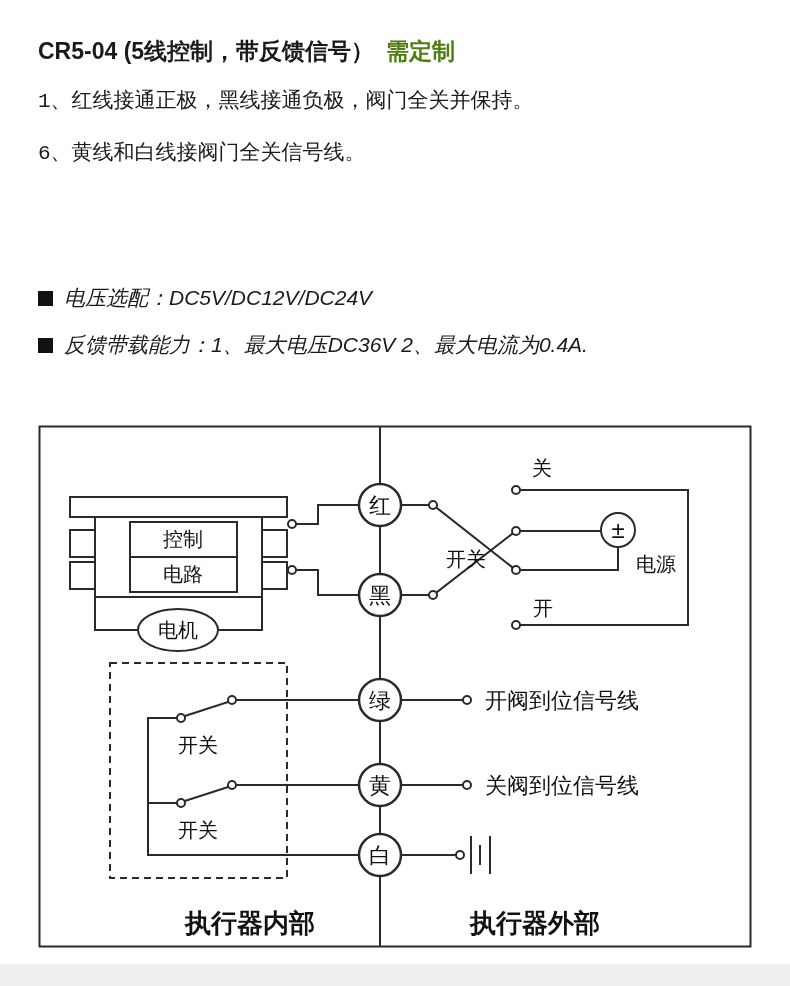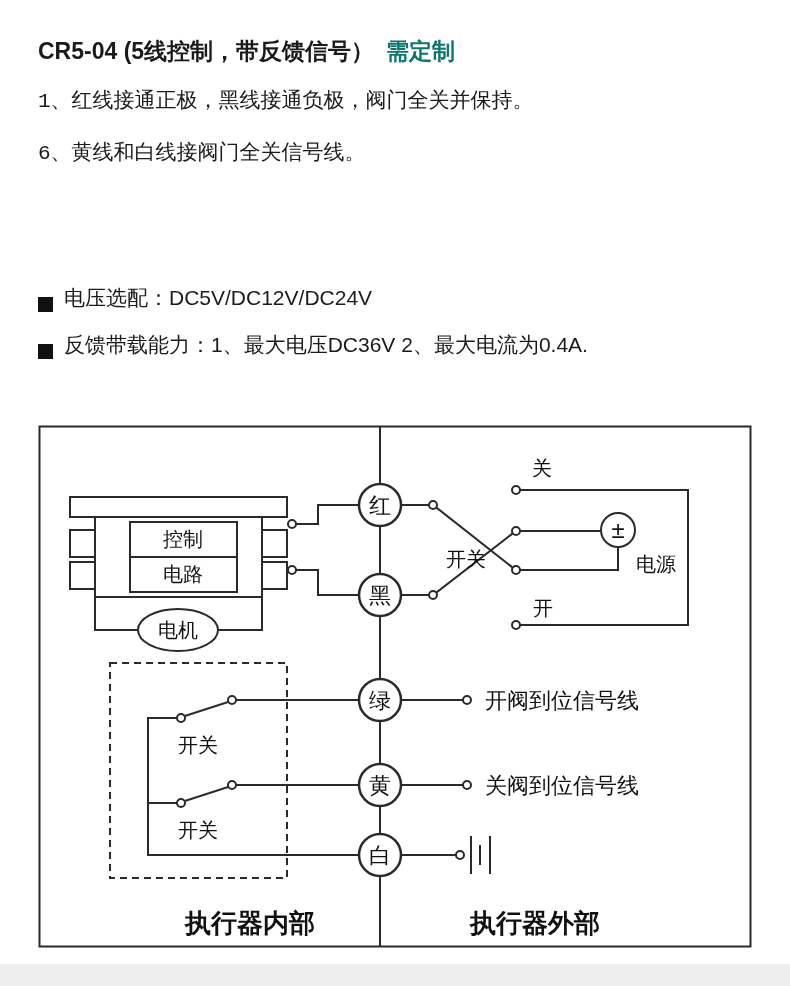--- a/index.html
+++ b/index.html
@@ -2,25 +2,25 @@
 <html><head>
 <meta charset="utf-8">
 <style>
   * { margin:0; padding:0; box-sizing:border-box; }
   html,body { background:#ffffff; }
   .page {
     position:relative; width:790px; height:986px; background:#ffffff;
     font-family:"Liberation Sans","DejaVu Sans",sans-serif; color:#1a1a1a; overflow:hidden;
   }
   .header { position:absolute; left:38px; top:36px; font-size:23px; font-weight:bold; white-space:nowrap; }
-  .badge { color:#0f766e; margin-left:12px; font-weight:bold; }
+  .badge { color:#4d7c0f; margin-left:12px; font-weight:bold; }
   .notes { position:absolute; left:38px; top:88px; font-size:21px;font-family:Liberation Mono, monospace; }
   .note-line { height:28px; line-height:28px; margin-bottom:24px; white-space:nowrap; }
   .specs { position:absolute; left:38px; top:284px; font-size:21px; }
-  .spec-row { display:flex; align-items:flex-end; height:28px; margin-bottom:19px; white-space:nowrap; }
+  .spec-row { display:flex; align-items:center; height:28px; margin-bottom:19px; white-space:nowrap;font-style:italic; }
   .sq { width:15px; height:15px; background:#111; margin-right:11px; flex:0 0 auto; }
   svg.diagram { position:absolute; left:38px; top:425px; }
   .strip { position:absolute; left:0; top:964px; width:790px; height:22px; background:#eeeeee; }
 
   
   .ln { stroke:#2a2a2a; stroke-width:2; fill:none; stroke-linecap:square; }
   .dash { stroke:#2a2a2a; stroke-width:2; fill:none; stroke-dasharray:7 5; }
   .ct { stroke:#2a2a2a; stroke-width:2; fill:#ffffff; }
   .wc { stroke:#2a2a2a; stroke-width:2.5; fill:#ffffff; }
   .t { font-family:"Liberation Sans","DejaVu Sans",sans-serif; font-size:20px; fill:#111; }

